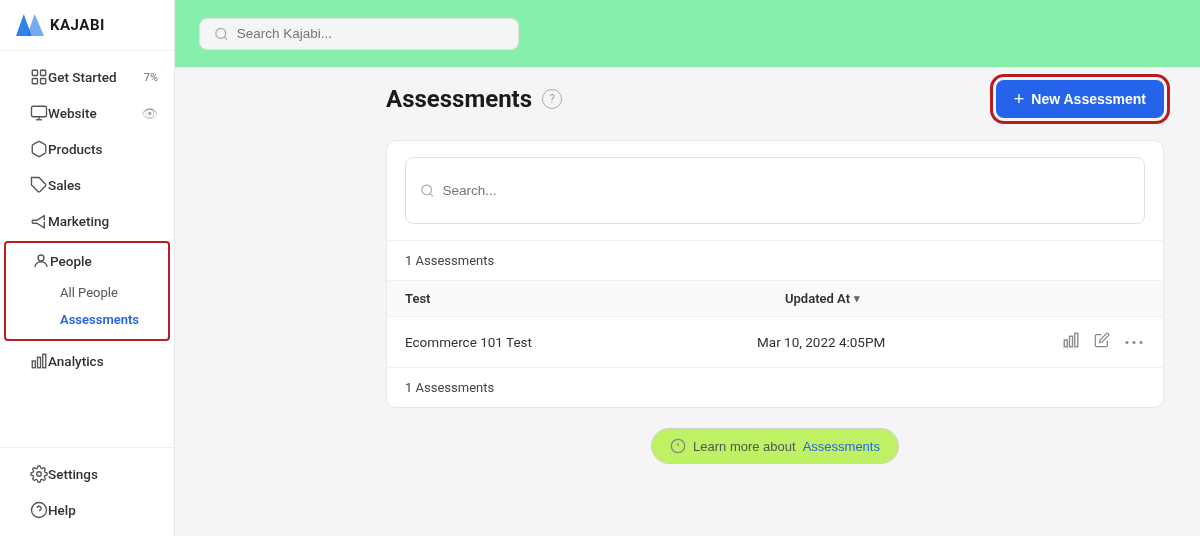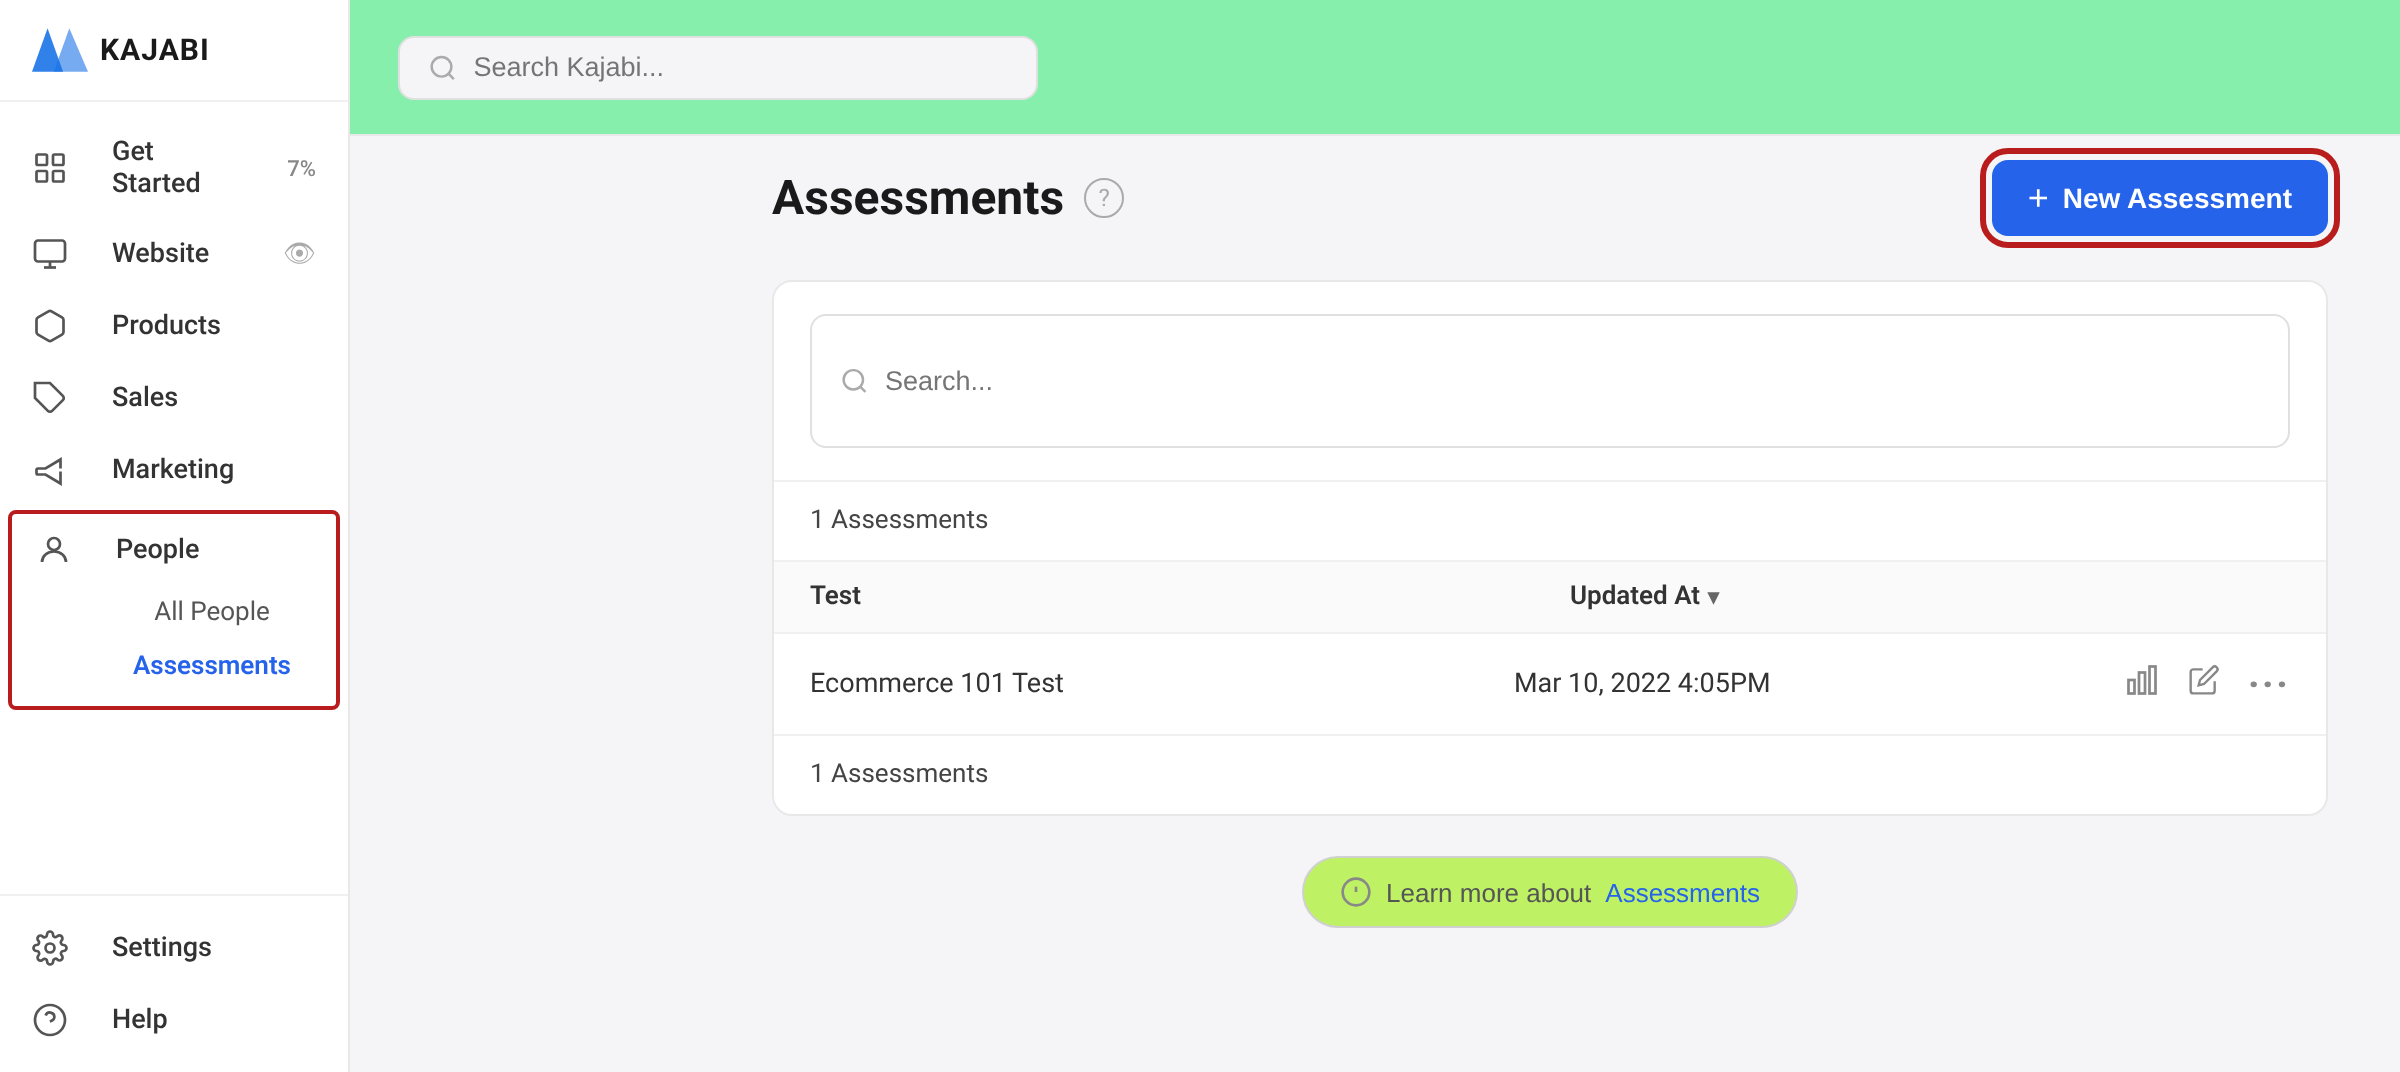--- a/index.html
+++ b/index.html
@@ -28,27 +28,28 @@
     }
     .sidebar-nav {
       flex: 1;
       padding: 8px 0;
       overflow-y: auto;
     }
     .nav-item {
       display: flex;
       align-items: center;
       padding: 9px 16px;
-      gap: 22px;
+      gap: 0;
       cursor: pointer;
       color: #333;
       font-size: 13.5px;
       font-weight: 500;
       border-radius: 0;
       position: relative;
+      margin-left: 14px;
     }
     .nav-item .nav-badge {
       margin-left: auto;
       font-size: 11px;
       color: #888;
     }
     .nav-item .nav-icon-right {
       margin-left: auto;
       color: #aaa;
       font-size: 13px;
@@ -69,21 +70,20 @@
     .sidebar-bottom {
       border-top: 1px solid #f0f0f0;
       padding: 8px 0;
     }
 
     
     .people-section-wrapper {
       border: 2px solid #b91c1c;
       border-radius: 4px;
       margin: 2px 4px;
-      text-align: center;
     }
     .people-section-wrapper .nav-item {
       padding: 9px 12px;
     }
     .people-section-wrapper .nav-subitems {
       padding-bottom: 6px;
     }
 
     
     .topbar {
@@ -340,20 +340,28 @@
             <path d="M4 20c0-4 3.6-7 8-7s8 3 8 7"></path>
           </svg>
         <span>People</span>
       </div>
       <div class="nav-subitems">
         <div class="nav-subitem">All People</div>
         <div class="nav-subitem active">Assessments</div>
       </div>
     </div>
 
+    <div class="nav-item">
+      <svg class="icon-svg" viewBox="0 0 24 24" fill="none" stroke="#555" stroke-width="1.8">
+          <rect x="3" y="12" width="4" height="9"></rect>
+          <rect x="10" y="7" width="4" height="14"></rect>
+          <rect x="17" y="3" width="4" height="18"></rect>
+        </svg>
+      <span>Analytics</span>
+    </div>
   </nav>
 
   <div class="sidebar-bottom">
     <div class="nav-item">
       <svg class="icon-svg" viewBox="0 0 24 24" fill="none" stroke="#555" stroke-width="1.8">
           <circle cx="12" cy="12" r="3"></circle>
           <path d="M19.4 15a1.65 1.65 0 0 0 .33 1.82l.06.06a2 2 0 0 1-2.83 2.83l-.06-.06a1.65 1.65 0 0 0-1.82-.33 1.65 1.65 0 0 0-1 1.51V21a2 2 0 0 1-4 0v-.09A1.65 1.65 0 0 0 9 19.4a1.65 1.65 0 0 0-1.82.33l-.06.06a2 2 0 0 1-2.83-2.83l.06-.06A1.65 1.65 0 0 0 4.68 15a1.65 1.65 0 0 0-1.51-1H3a2 2 0 0 1 0-4h.09A1.65 1.65 0 0 0 4.6 9a1.65 1.65 0 0 0-.33-1.82l-.06-.06a2 2 0 0 1 2.83-2.83l.06.06A1.65 1.65 0 0 0 9 4.68a1.65 1.65 0 0 0 1-1.51V3a2 2 0 0 1 4 0v.09a1.65 1.65 0 0 0 1 1.51 1.65 1.65 0 0 0 1.82-.33l.06-.06a2 2 0 0 1 2.83 2.83l-.06.06A1.65 1.65 0 0 0 19.4 9a1.65 1.65 0 0 0 1.51 1H21a2 2 0 0 1 0 4h-.09a1.65 1.65 0 0 0-1.51 1z"></path>
         </svg>
       <span>Settings</span>
     </div>

